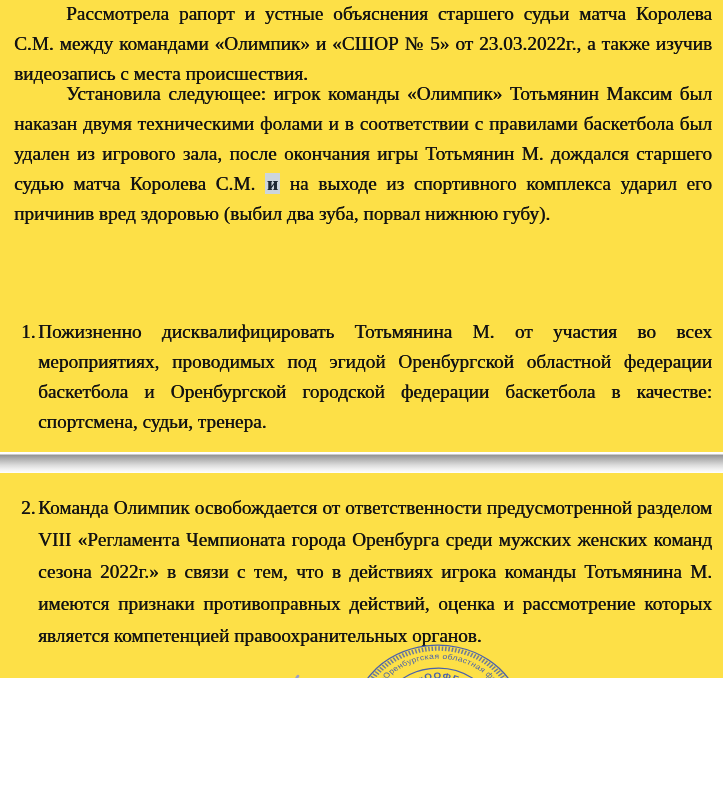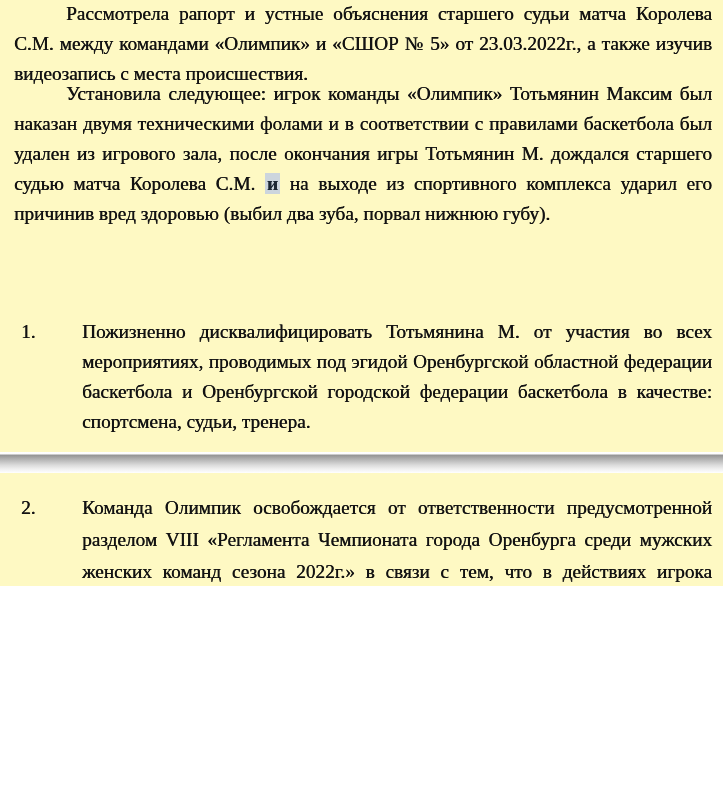--- a/index.html
+++ b/index.html
@@ -1,30 +1,30 @@
 <!DOCTYPE html>
 <html lang="ru" style="--stamp: #3b57b5; --sig: #9197d8; --hl: #ccd5dd;"><head>
 <meta charset="utf-8">
 <style>
   html,body{margin:0;padding:0;background:#fff;}
   .page{
-    position:relative;width:723px;height:586px;background:#fef9c3;
+    position:relative;width:723px;height:678px;background:#fde047;
     font-family:"Liberation Serif","DejaVu Serif",serif;color:#131313;
     overflow:hidden;
     text-decoration:underline;
   }
   .tb{
     position:absolute;left:14px;width:698px;
     font-size:19.3px;line-height:30px;text-align:justify;
     text-shadow:0.4px 0 0 currentColor;
   }
   .tb p{margin:0;text-indent:52px;}
   .li{display:flex;}
   .li .num{flex:0 0 17px;margin-left:7px;}
-  .li .txt{flex:1;text-align:justify;margin-left:44px;}
+  .li .txt{flex:1;text-align:justify;}
   .lh32{line-height:32px;}
   .hl{background:var(--hl,#ccd5dd);font-weight:bold;color:#1c2733;padding:0 2px;}
   .separator{
     position:absolute;left:0;right:0;top:452px;height:21px;
     background:linear-gradient(to bottom,
       #ffffff 0%, #fdfdfd 8%, #969696 16%, #a9a9a9 28%,
       #c2c2c2 45%, #dcdcdc 63%, #efefef 80%, #ffffff 100%);
   }
   .sig-row{
     position:absolute;left:16px;right:0;height:26px;

